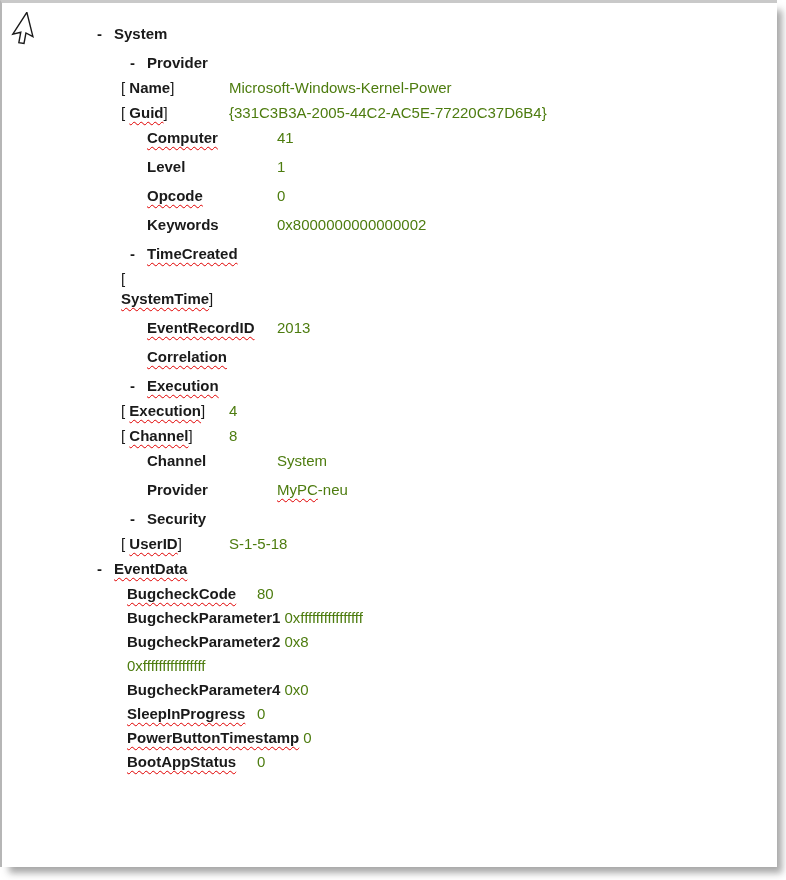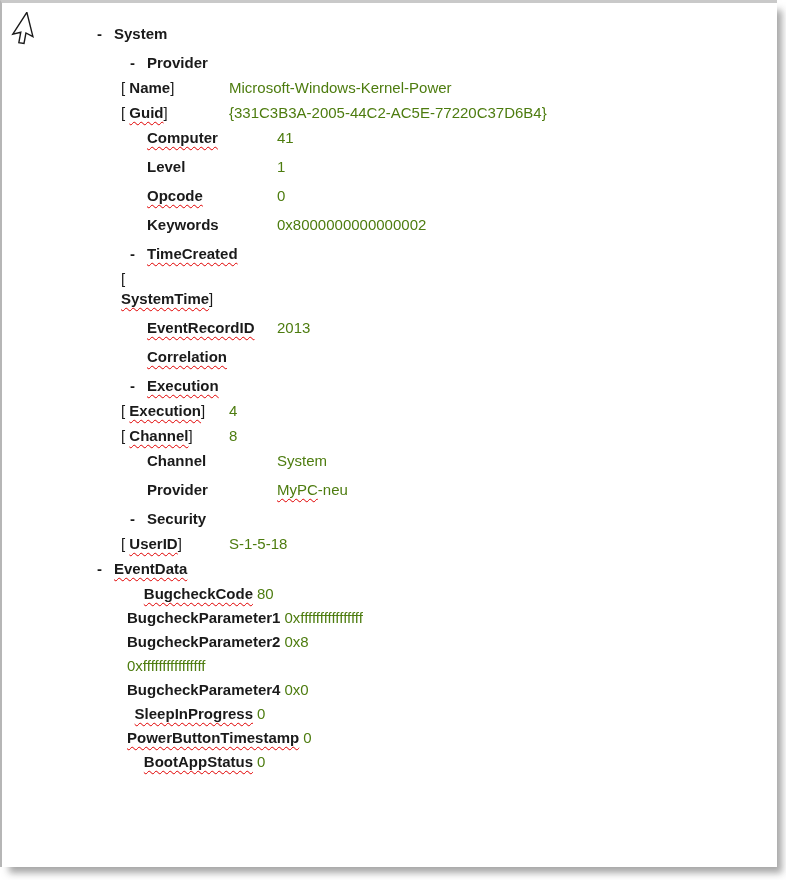--- a/index.html
+++ b/index.html
@@ -15,21 +15,21 @@
   .l1   { padding-left:145px; }
   .attr { padding-left:119px; }
   .ed   { padding-left:125px; }
   .pre-attr { margin-bottom:5px; }
   .attr { margin-bottom:5px; }
   .ed   { margin-bottom:4px; }
   .dash { display:inline-block; width:17px; flex:none; font-weight:bold; color:#1a1a1a; cursor:default; }
   .lbl  { font-weight:bold; color:#1a1a1a; }
   .lblcol { width:130px; flex:none; }
   .attrcol { width:108px; flex:none; }
-  .edcol { flex:none; min-width:130px; padding-right:4px;text-align:right; }
+  .edcol { flex:none; min-width:130px; padding-right:4px; }
   .val { color:#4d7c0f; font-weight:normal; white-space:nowrap; }
   .br  { white-space:pre; font-weight:normal; color:#1a1a1a; }
   .sq  { text-decoration-line:underline; text-decoration-style:wavy;
          text-decoration-color:#e00000; text-decoration-thickness:1px;
          text-underline-offset:3px; }
   .blockline { display:block; }
   .cursor { position:absolute; left:7px; top:9px; }
 </style>
 </head>
 <body>

